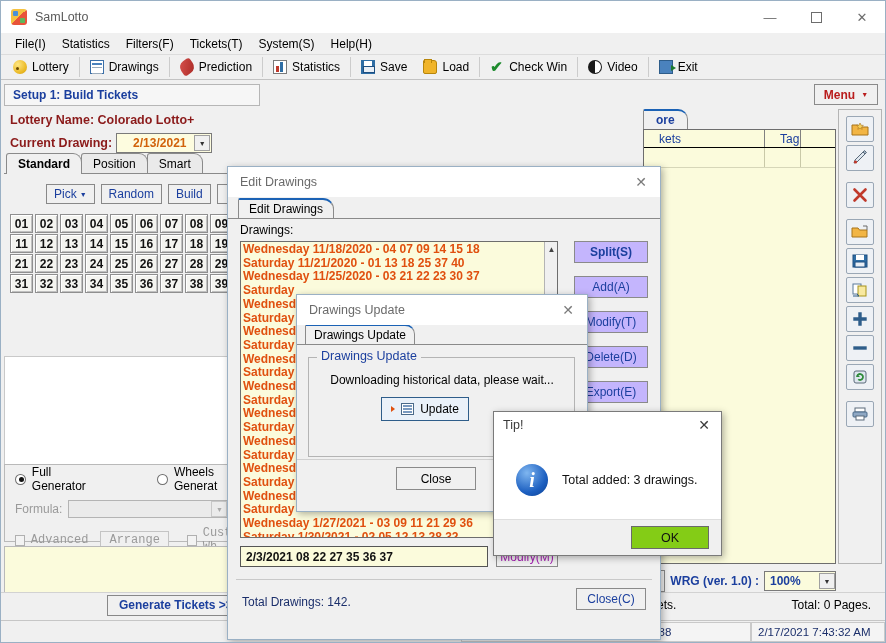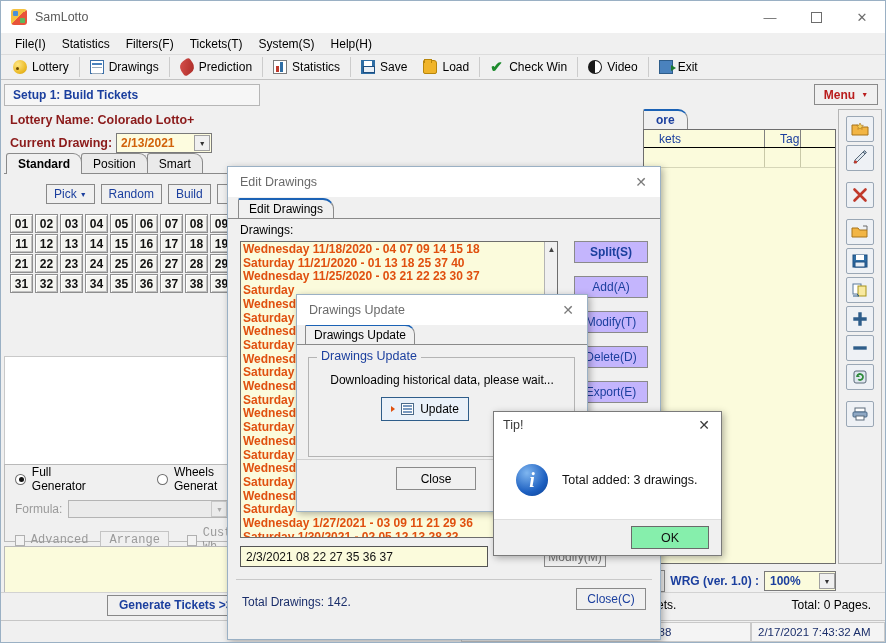--- a/index.html
+++ b/index.html
@@ -74,21 +74,21 @@
 
   
   .left-panel{position:absolute;left:3px;top:4px;width:256px;bottom:48px;}
   .setup-bar{height:22px;display:flex;align-items:center;
              border:1px solid #b6b6b6;background:#f6f6f6;padding-left:8px;}
   .setup-title{color:#1b3f9e;font-weight:bold;font-size:12px;}
   .lottery-line{margin-top:7px;color:#8b1a1a;font-weight:bold;font-size:12.5px;padding-left:6px;}
   .cur-draw-line{margin-top:6px;display:flex;align-items:center;padding-left:6px;gap:4px;}
   .cur-draw-lbl{color:#8b1a1a;font-weight:bold;font-size:12.5px;}
   .cur-draw-combo{width:96px;height:20px;background:#fdfcdf;border:1px solid #7a7a7a;
-                  display:flex;align-items:center;justify-content:space-between;padding:0 1px 0 4px;}
+                  display:flex;align-items:center;justify-content:space-between;padding:0 1px 0 16px;}
   .cur-draw-val{color:#d1620a;font-weight:bold;font-size:12px;}
   .combo-arrow{width:16px;height:16px;background:#f0f0f0;border:1px solid #a0a0a0;
                display:flex;align-items:center;justify-content:center;font-size:7px;color:#333;}
   .tabs-row{margin-top:0;display:flex;align-items:flex-end;height:21px;
             border-bottom:1px solid #8a8a8a;padding-left:2px;}
   .tabx{padding:3px 11px 2px 11px;font-size:12px;color:#000;background:#eaeaea;
         border:1px solid #8a8a8a;border-bottom:none;margin-right:-1px;
         border-radius:3px 9px 0 0;}
   .tabx.active{background:#f0f0f0;font-weight:bold;position:relative;top:1px;padding-bottom:3px;}
   .btn-row{margin-top:10px;display:flex;gap:6px;padding-left:42px;}
@@ -194,24 +194,24 @@
            background:#fbfbdc;border:1px solid #6d6d6d;overflow:hidden;}
   .ed-list-inner{padding:1px 2px;}
   .dr-item{font-size:12px;font-weight:bold;color:#e0500f;white-space:nowrap;
            line-height:13.7px;font-family:"Liberation Sans",sans-serif;}
   .ed-scroll{position:absolute;right:0;top:0;width:13px;height:100%;background:#f0f0f0;
              border-left:1px solid #b4b4b4;}
   .ed-scroll-up{width:13px;height:14px;display:flex;align-items:center;justify-content:center;
                 font-size:8px;color:#444;}
   .ed-input{position:absolute;left:12px;top:327px;width:248px;height:21px;
             background:#fbfbdc;border:1px solid #555;display:flex;align-items:center;
-            padding-left:5px;font-size:12px;font-weight:normal;color:#111;}
+            padding-left:5px;font-size:12px;font-weight:bold;color:#111;}
   .ed-modify{position:absolute;left:268px;top:327px;width:62px;height:21px;
              border:1px solid #8a8a8a;background:#f0f0f0;display:flex;align-items:center;
-             justify-content:center;font-size:12px;color:#737373;margin-left:48px;}
+             justify-content:center;font-size:12px;color:#a21caf;}
   .ed-rbtns{position:absolute;right:12px;top:22px;width:74px;}
   .ed-rbtn{width:74px;height:22px;border:1px solid #8a8a8a;background:#c4b5fd;
            display:flex;align-items:center;justify-content:center;
            font-size:12px;color:#1b3f9e;margin-bottom:13px;}
   .ed-rbtn.primary{font-weight:bold;}
   .ed-divider{position:absolute;left:8px;right:8px;top:360px;height:1px;background:#c9c9c9;}
   .ed-total{position:absolute;left:14px;top:376px;font-size:12px;color:#1b2f6b;}
   .ed-close{position:absolute;right:14px;top:369px;width:70px;height:22px;
             border:1px solid #8a8a8a;background:#f0f0f0;display:flex;align-items:center;
             justify-content:center;font-size:12px;color:#1b3f9e;}
@@ -247,21 +247,21 @@
   .tip-body{position:absolute;left:0;right:0;top:26px;height:83px;background:#ffffff;
             display:flex;align-items:center;padding-left:22px;gap:14px;}
   .tip-icon{width:32px;height:32px;border-radius:50%;
             background:radial-gradient(circle at 34% 28%,#7fb6f0,#1c5fc0 62%,#0d3f8f);
             display:flex;align-items:center;justify-content:center;
             color:#fff;font-family:"Liberation Serif",serif;font-style:italic;
             font-weight:bold;font-size:20px;line-height:1;}
   .tip-msg{font-size:12.5px;color:#111;}
   .tip-foot{position:absolute;left:0;right:0;bottom:0;height:36px;background:#f0f0f0;
             border-top:1px solid #dedede;display:flex;align-items:center;justify-content:flex-end;padding-right:12px;}
-  .tip-ok{width:78px;height:23px;border:1px solid #6a6a6a;background:#86efac;
+  .tip-ok{width:78px;height:23px;border:1px solid #6a6a6a;background:#84cc16;
           display:flex;align-items:center;justify-content:center;font-size:12.5px;color:#111;}
 </style>
 </head>
 <body>
 
 <div id="app-window">
 
   <div class="titlebar">
     <div class="title-icon"></div>
     <div class="title-text">SamLotto</div>

